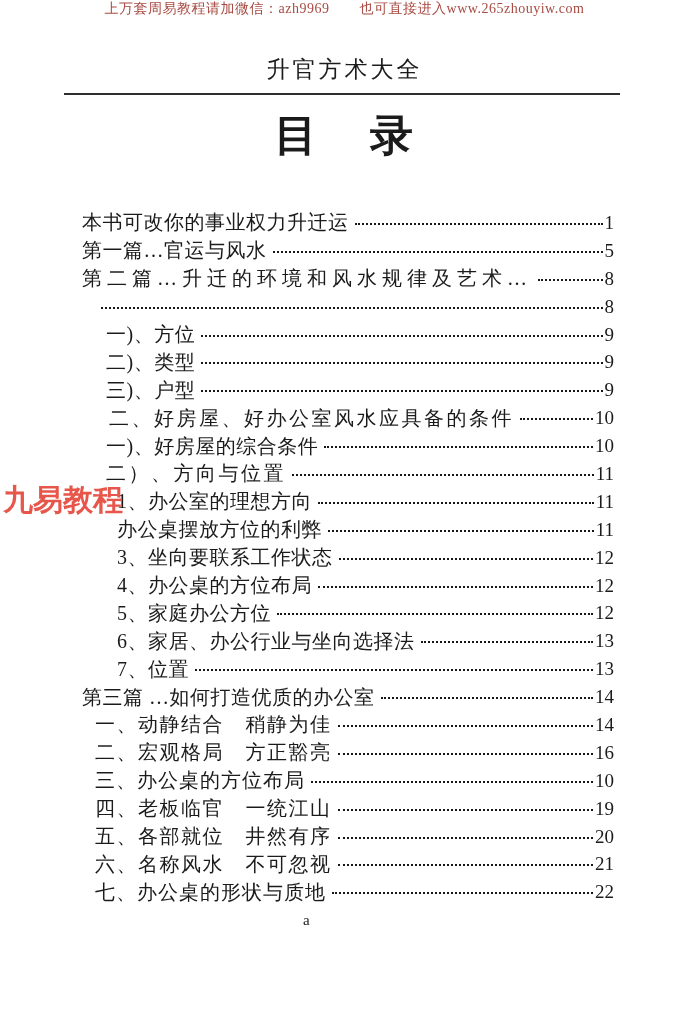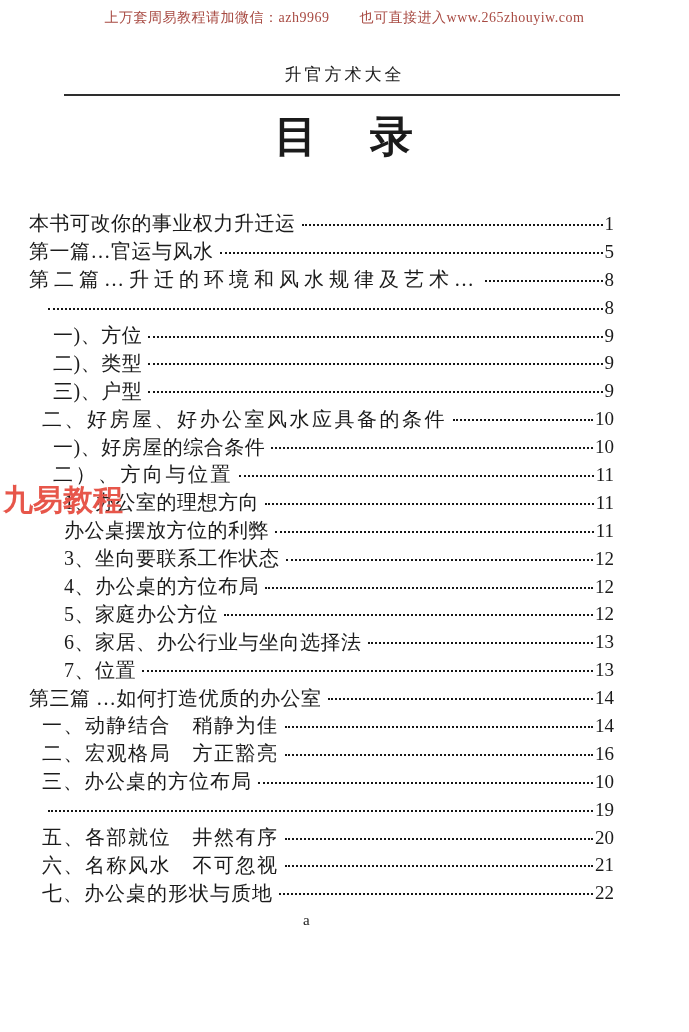--- a/index.html
+++ b/index.html
@@ -9,51 +9,50 @@
   }
   body {
     width: 689px;
     height: 1032px;
     position: relative;
     overflow: hidden;
     font-family: "Liberation Serif", "DejaVu Serif", serif;
     color: var(--ink, #1b1b1b);
   }
   .header-note {
-    padding-top: 9px;
     text-align: center;
     font-size: 14px;
     letter-spacing: 0.5px;
     color: var(--red-header, #a84a42);
     white-space: nowrap;
   }
   .header-note .seg + .seg { margin-left: 26px; }
   .running-title {
     margin-top: 36px;
     text-align: center;
-    font-size: 17px;
+    font-size: 23px;
     letter-spacing: 3px;
   }
   .rule {
     margin: 8px 0 0 64px;
     width: 556px;
     border-top: 2px solid #2e2e2e;
     height: 0;
   }
   .toc-title {
     margin-top: 12px;
     text-align: center;
     font-size: 43px;
     font-weight: bold;
     word-spacing: 38px;
     letter-spacing: 2px;
   }
   .toc-list {
     margin-top: 44px;
-    padding: 0 75px 0 29px;
+    padding: 0 75px 0 82px;
   }
   .toc-row {
     display: flex;
     align-items: center;
     height: 27.9px;
     font-size: 20px;
     letter-spacing: 0.5px;
     white-space: nowrap;
   }
   .toc-row .toc-entry-title { flex: 0 0 auto; }
@@ -142,21 +141,21 @@
     <span class="toc-entry-page">9</span>
   </div>
 
   <div class="toc-row lv2">
     <span class="toc-entry-title">三)、户型</span>
     <span class="leader"></span>
     <span class="toc-entry-page">9</span>
   </div>
 
   <div class="toc-row lv1">
-    <span class="toc-entry-title" style="letter-spacing: 2.5px;">二、好房屋、好办公室风水应具备的条件</span>
+    <span class="toc-entry-title" style="letter-spacing: 2.5px; margin-left: 14px;">二、好房屋、好办公室风水应具备的条件</span>
     <span class="leader"></span>
     <span class="toc-entry-page">10</span>
   </div>
 
   <div class="toc-row lv2">
     <span class="toc-entry-title">一)、好房屋的综合条件</span>
     <span class="leader"></span>
     <span class="toc-entry-page">10</span>
   </div>
 
@@ -226,20 +225,21 @@
     <span class="toc-entry-page">16</span>
   </div>
 
   <div class="toc-row lv1">
     <span class="toc-entry-title" style="letter-spacing: 1px;">三、办公桌的方位布局</span>
     <span class="leader"></span>
     <span class="toc-entry-page">10</span>
   </div>
 
   <div class="toc-row lv1">
+    <span class="toc-entry-title" style="letter-spacing: 1.5px;">四、老板临官　一统江山</span>
     <span class="leader"></span>
     <span class="toc-entry-page">19</span>
   </div>
 
   <div class="toc-row lv1">
     <span class="toc-entry-title" style="letter-spacing: 1.5px;">五、各部就位　井然有序</span>
     <span class="leader"></span>
     <span class="toc-entry-page">20</span>
   </div>
 

